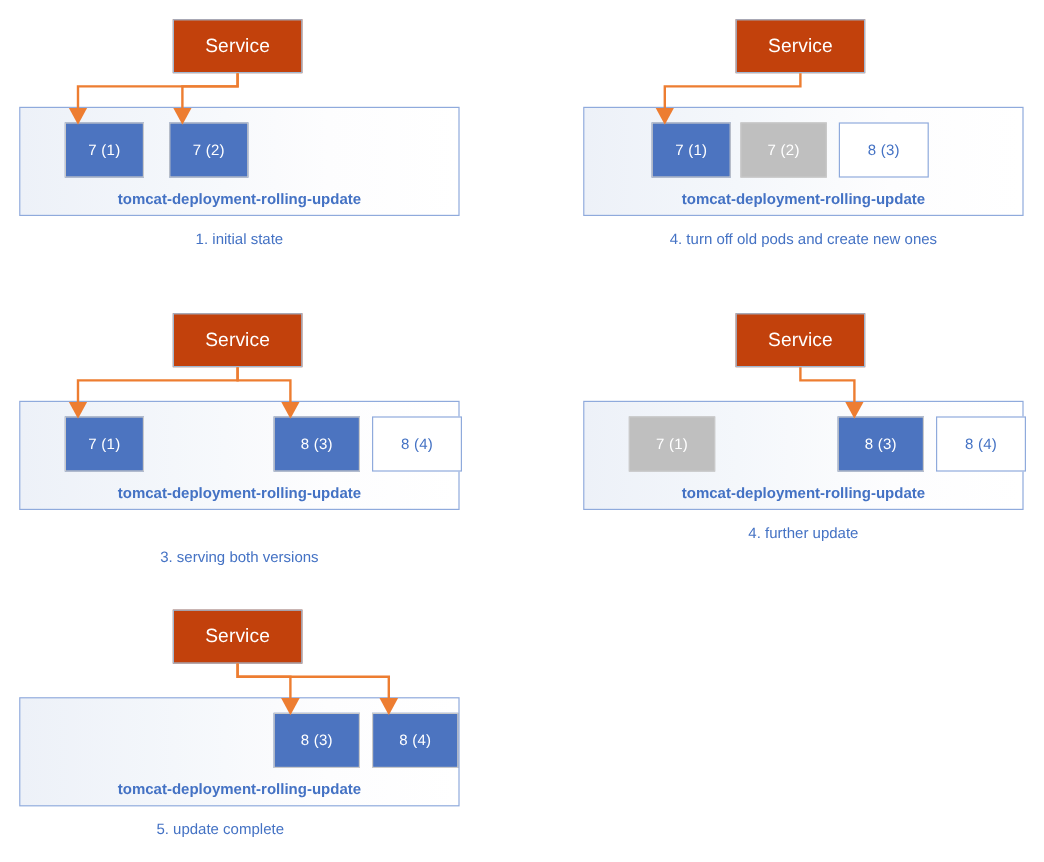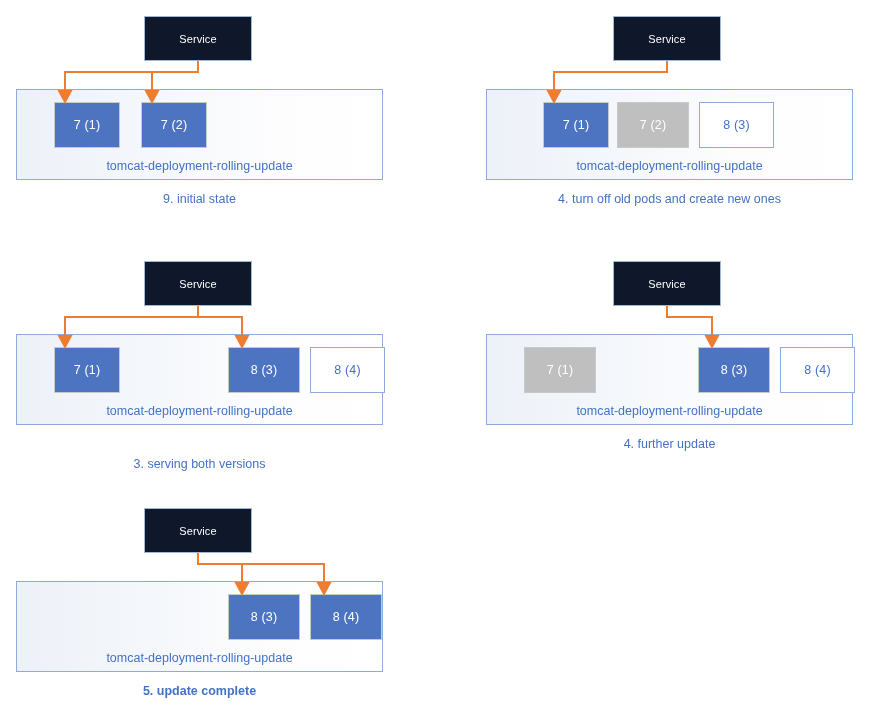--- a/index.html
+++ b/index.html
@@ -19,47 +19,48 @@
     width: 870px;
     height: 718px;
   }
   .panel {
     position: absolute;
   }
 
   
   .service-box {
     position: absolute;
-    background: #0f172a;
+    background: #c2410c;
     border: 1px solid #9FB9D4;
     box-sizing: border-box;
     display: flex;
     align-items: center;
     justify-content: center;
     color: #ffffff;
-    font-size: 11px;
+    font-size: 16px;
     letter-spacing: 0.1px;
   }
 
   
   .deployment {
     position: absolute;
     box-sizing: border-box;
     border: 1px solid #8FAADC;
     background: linear-gradient(to right, #EDF1F8 0%, #F4F7FB 35%, #FDFDFE 70%, #FFFFFF 100%);
   }
   .deployment-label {
     position: absolute;
     left: 0;
     right: 0;
     bottom: 6px;
     text-align: center;
     color: #4472C4;
     font-size: 12.5px;
     white-space: nowrap;
+    font-weight: bold;
   }
 
   
   .pod {
     position: absolute;
     box-sizing: border-box;
     display: flex;
     align-items: center;
     justify-content: center;
     font-size: 12.5px;
@@ -109,21 +110,21 @@
   <div class="panel">
     <div class="service-box" style="left:144px; top:16px; width:108px; height:45px;">Service</div>
 
     <div class="deployment" style="left:16px; top:89px; width:367px; height:91px;">
       <div class="deployment-label">tomcat-deployment-rolling-update</div>
     </div>
 
     <div class="pod active" style="left:32px; top:102px; width:66px; height:46px;">7 (1)</div>
     <div class="pod active" style="left:119px; top:102px; width:66px; height:46px;">7 (2)</div>
 
-    <div class="caption" style="left:16px; top:192px; width:367px;">9. initial state</div>
+    <div class="caption" style="left:16px; top:192px; width:367px;">1. initial state</div>
   </div>
 
   <div class="panel">
     <div class="service-box" style="left:613px; top:16px; width:108px; height:45px;">Service</div>
 
     <div class="deployment" style="left:486px; top:89px; width:367px; height:91px;">
       <div class="deployment-label">tomcat-deployment-rolling-update</div>
     </div>
 
     <div class="pod active" style="left:521px; top:102px; width:66px; height:46px;">7 (1)</div>
@@ -164,21 +165,21 @@
   <div class="panel">
     <div class="service-box" style="left:144px; top:508px; width:108px; height:45px;">Service</div>
 
     <div class="deployment" style="left:16px; top:581px; width:367px; height:91px;">
       <div class="deployment-label">tomcat-deployment-rolling-update</div>
     </div>
 
     <div class="pod active" style="left:206px; top:594px; width:72px; height:46px;">8 (3)</div>
     <div class="pod active" style="left:288px; top:594px; width:72px; height:46px;">8 (4)</div>
 
-    <div class="caption" style="left:16px; top:684px; width:367px;font-weight:bold;">5. update complete</div>
+    <div class="caption" style="left:0; top:684px; width:367px;">5. update complete</div>
   </div>
 
   <svg class="connector-layer" viewBox="0 0 870 718" xmlns="http://www.w3.org/2000/svg">
     <defs>
       <marker id="arrowhead" markerWidth="9" markerHeight="9" refX="3.2" refY="4.5" orient="auto" markerUnits="strokeWidth">
         <path d="M0,0.6 L7.2,4.5 L0,8.4 z" fill="#ED7D31"></path>
       </marker>
     </defs>
 
     <g>

